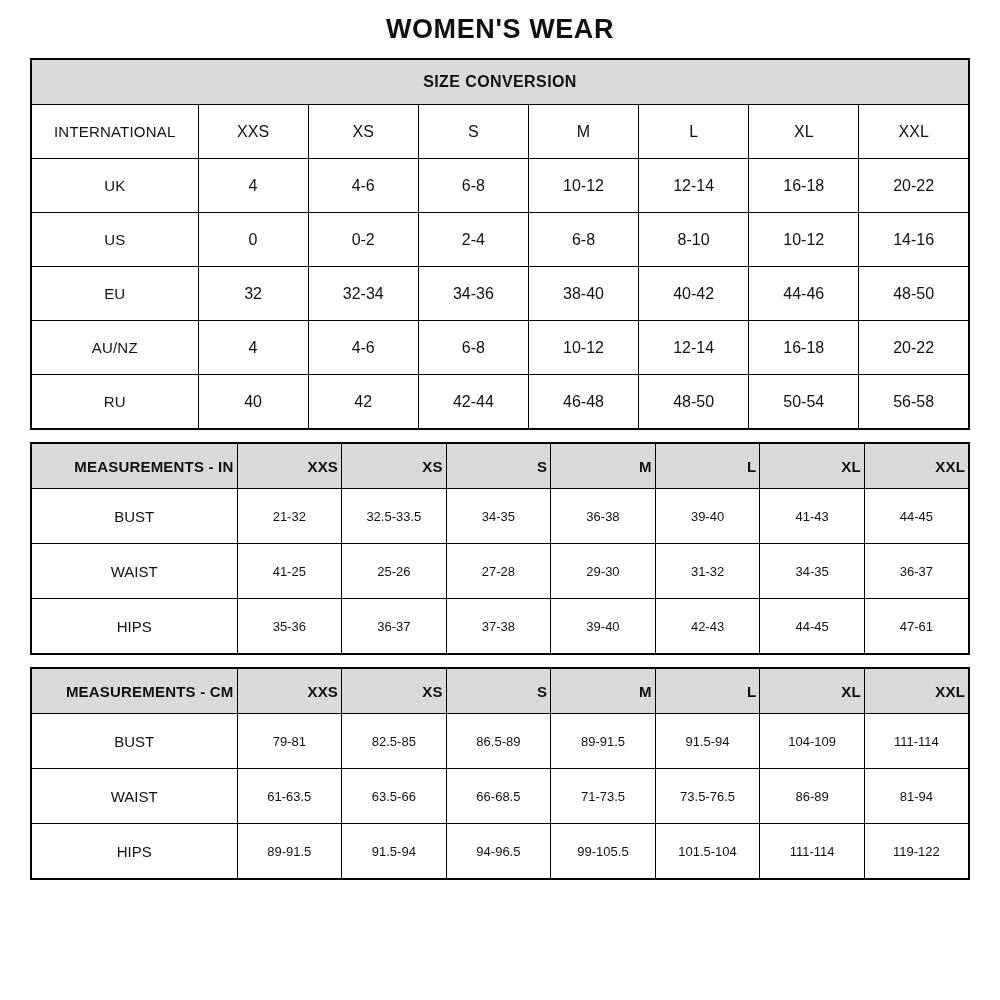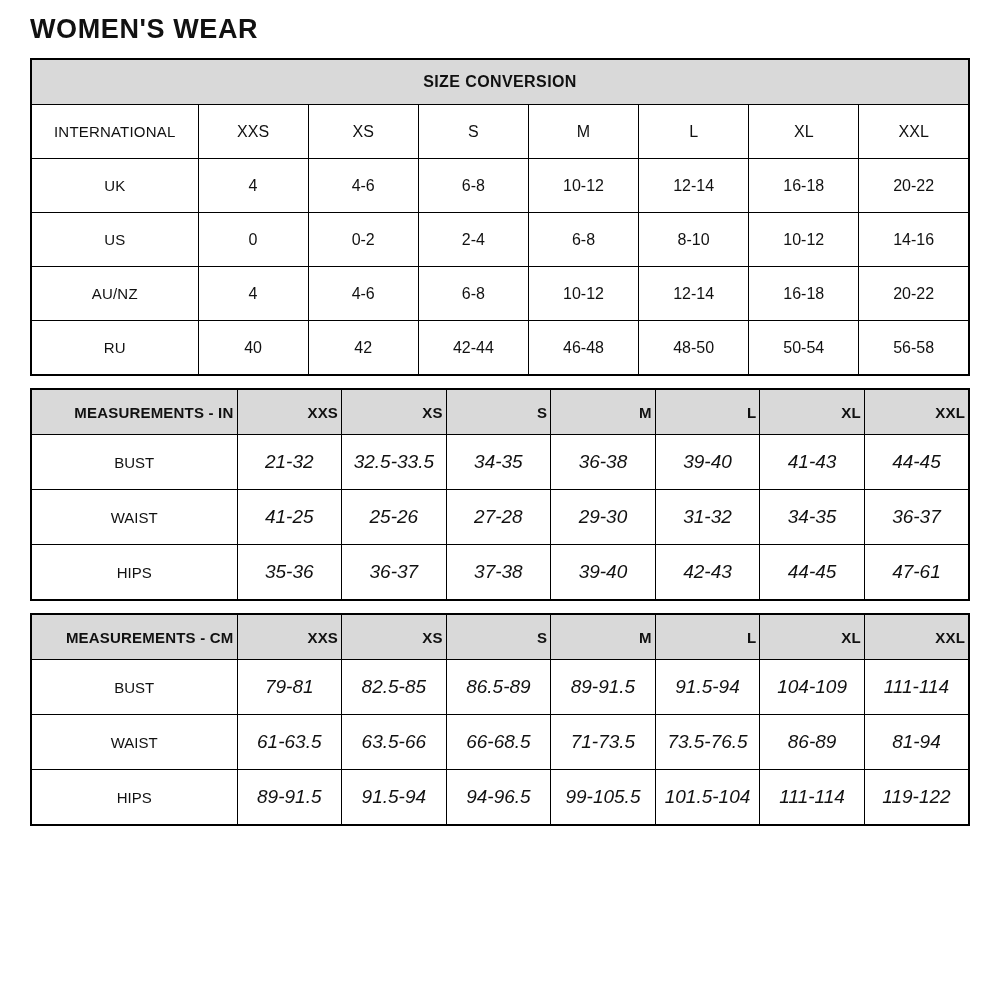--- a/index.html
+++ b/index.html
@@ -10,20 +10,21 @@
   html,body{margin:0;padding:0;background:#ffffff;}
   .sheet{
     width:1000px;
     min-height:1000px;
     box-sizing:border-box;
     padding:12px 30px 10px;
     font-family:"Liberation Sans", sans-serif;
     color:var(--text-c);
   }
   .title{
+    text-align:center;
     font-weight:700;
     font-size:27px;
     letter-spacing:.6px;
     margin:2px 0 13px;
   }
   table.tbl{
     width:940px;
     border-collapse:collapse;
     table-layout:fixed;
     border:2px solid var(--border-c);
@@ -47,21 +48,21 @@
   .t2,.t3{margin-top:12px;}
   .t2 td,.t3 td{height:54px;font-size:15px;}
   .t2 td.hd,.t3 td.hd{
     background:var(--hdr-bg);
     font-weight:700;
     height:44px;
     font-size:15px;
     letter-spacing:.2px;
     text-align:right;
   }
-  .t2 td.small,.t3 td.small{font-size:19px;font-style:italic;}
+  .t2 td.small,.t3 td.small{font-size:13px;}
 </style>
 </head>
 <body>
 
 <div class="sheet">
 
   <div class="title">WOMEN'S WEAR</div>
 
   <table class="tbl t1">
     <colgroup>
@@ -98,20 +99,30 @@
           <td class="lbl">US</td>
           <td class="val">0</td>
           <td class="val">0-2</td>
           <td class="val">2-4</td>
           <td class="val">6-8</td>
           <td class="val">8-10</td>
           <td class="val">10-12</td>
           <td class="val">14-16</td>
         </tr>
         <tr>
+          <td class="lbl">EU</td>
+          <td class="val">32</td>
+          <td class="val">32-34</td>
+          <td class="val">34-36</td>
+          <td class="val">38-40</td>
+          <td class="val">40-42</td>
+          <td class="val">44-46</td>
+          <td class="val">48-50</td>
+        </tr>
+        <tr>
           <td class="lbl">AU/NZ</td>
           <td class="val">4</td>
           <td class="val">4-6</td>
           <td class="val">6-8</td>
           <td class="val">10-12</td>
           <td class="val">12-14</td>
           <td class="val">16-18</td>
           <td class="val">20-22</td>
         </tr>
         <tr>

